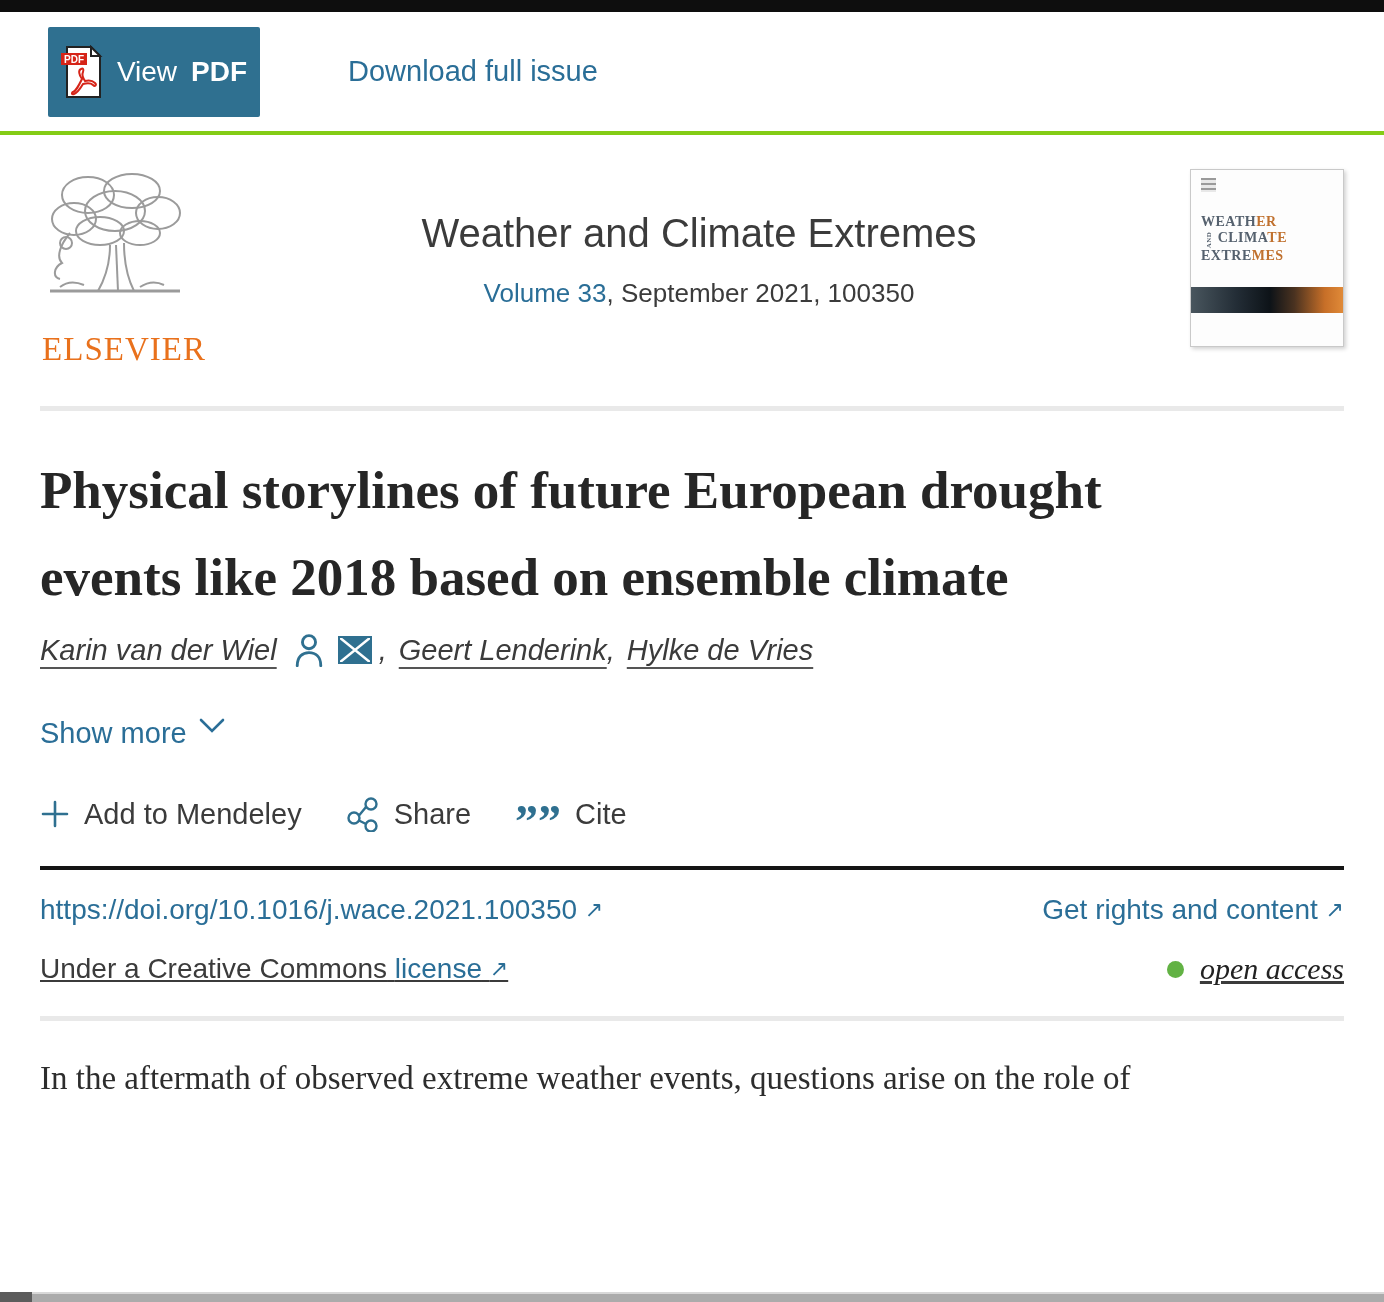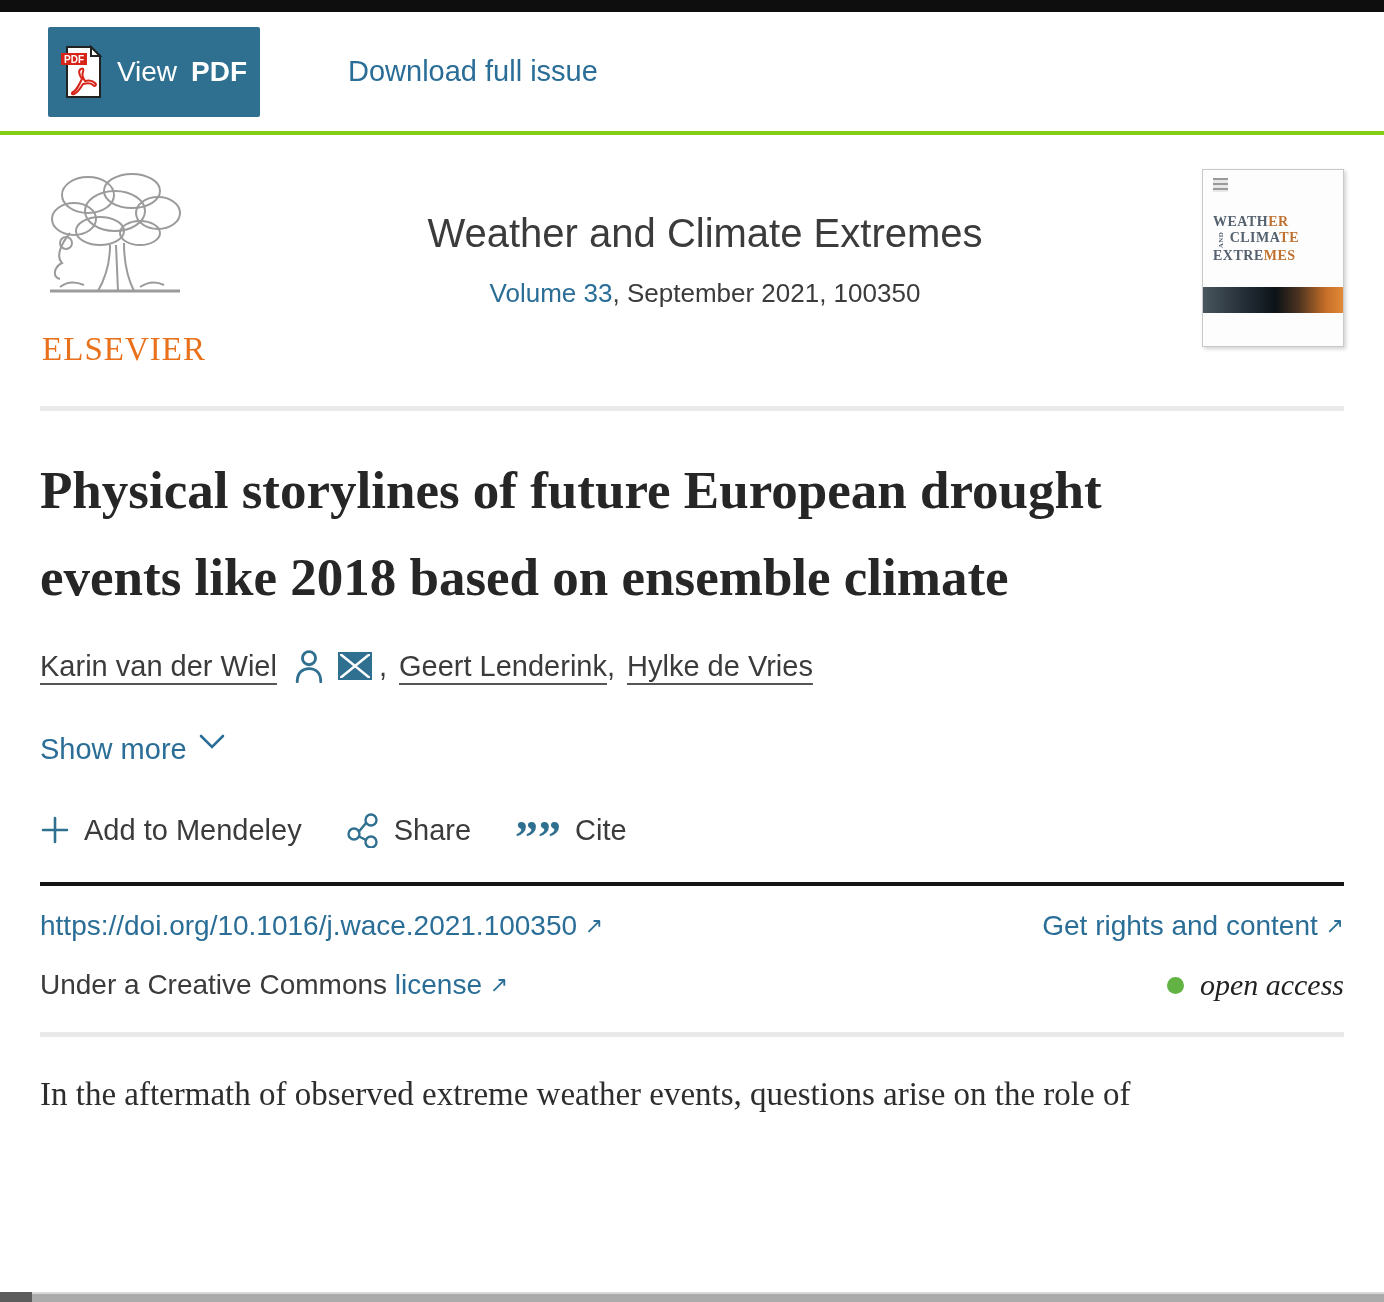--- a/index.html
+++ b/index.html
@@ -18,60 +18,60 @@
 
   .journal-head { margin-top:32px; display:flex; align-items:flex-start; }
   .elsevier { width:168px; text-align:center; cursor:pointer; }
   .elsevier-name { color:#e9711c; font-family:"Liberation Serif", serif; font-size:33px;
                    letter-spacing:1px; margin-top:14px; }
   .jh-center { flex:1; text-align:center; padding-top:44px; }
   .jh-title { font-size:40px; color:#3b3b3b; text-decoration:none; }
   .jh-vol { margin-top:22px; font-size:26px; color:#3b3b3b; }
   .jh-vol a { color:#2a6e97; text-decoration:none; }
 
-  .cover { width:142px; height:178px; background:#fdfdfd; border:1px solid #c9c9c9;
+  .cover { width:154px; height:178px; background:#fdfdfd; border:1px solid #c9c9c9;
            box-shadow:2px 2px 4px rgba(0,0,0,.18); position:relative; cursor:pointer;
            margin-top:2px; }
   .cover-logo { position:absolute; top:8px; left:10px; width:15px; height:14px;
                 background:repeating-linear-gradient(#9a9a9a 0 2px, #e8e8e8 2px 5px); }
   .cover-title { position:absolute; top:44px; left:10px; right:4px;
                  font-family:"Liberation Serif", serif; font-weight:bold; font-size:14px;
                  line-height:16px; letter-spacing:.5px; }
   .cover-title .dk { color:#55616e; } .cover-title .or { color:#c0712f; }
   .cover-and { display:inline-block; font-size:7px; transform:rotate(-90deg); color:#55616e; }
   .cover-banner { position:absolute; left:0; right:0; top:117px; height:26px;
                   background:linear-gradient(90deg,#49565e 0%,#232d36 30%,#0d1318 52%,#4a3220 68%,#c76f28 88%,#e08a38 100%); }
 
   .divider { height:5px; background:#e9e9e9; margin-top:38px; }
 
   .article-title { margin-top:36px; font-family:"Liberation Serif", serif; color:#262626;
                    font-size:53px; line-height:87px; }
 
-  .authors { margin-top:28px; font-size:29px; color:#3b3b3b; display:flex; align-items:center; }
+  .authors { margin-top:12px; font-size:29px; color:#3b3b3b; display:flex; align-items:center;font-style:italic; }
   .author-link { color:#3b3b3b; text-decoration:underline; text-underline-offset:7px;
                  text-decoration-thickness:1.5px; text-decoration-color:#555; cursor:pointer; }
   .authors .sep { margin-right:12px; }
   .authors .icon { margin:0 7px 0 16px; display:inline-flex; cursor:pointer; }
   .authors .icon + .icon { margin-left:6px; }
 
   .showmore { margin-top:50px; color:#2a6e97; font-size:29px; display:flex; align-items:flex-start;
               gap:12px; cursor:pointer; width:max-content; }
 
   .actions { margin-top:46px; display:flex; align-items:center; font-size:29px; color:#3b3b3b; }
   .action { display:flex; align-items:center; gap:14px; cursor:pointer; margin-right:44px; }
   .quote-glyph { color:#2f7090; font-family:"Liberation Serif", serif; font-weight:bold;
                  font-size:46px; line-height:20px; position:relative; top:8px; }
 
   .dark-divider { height:4px; background:#151515; margin-top:34px; }
 
   .doi-row { margin-top:24px; display:flex; justify-content:space-between; font-size:28px; }
   .link { color:#2a6e97; text-decoration:none; cursor:pointer; }
   .ext { font-size:22px; position:relative; top:-2px; }
   .license-row { margin-top:26px; display:flex; justify-content:space-between; font-size:28px;
-                 color:#3b3b3b; align-items:center; }
+                 color:#3b3b3b; align-items:center;text-decoration:underline; }
   .oa { display:flex; align-items:center; gap:16px; }
   .oa-dot { width:17px; height:17px; border-radius:50%; background:#62b244; display:inline-block; }
   .oa-text { font-style:italic; font-family:"Liberation Serif", serif; font-size:30px; color:#222; }
 
   .abstract-h { margin-top:64px; font-family:"Liberation Serif", serif; font-size:44px; color:#262626; }
   .abstract-p { margin-top:30px; font-family:"Liberation Serif", serif; font-size:33px;
                 line-height:55px; color:#2d2d2d; }
 
   .bottom-strip { position:absolute; left:0; bottom:0; width:1384px; height:10px;
                   background:#ababab; border-top:2px solid #d8d8d8; cursor:pointer; }

